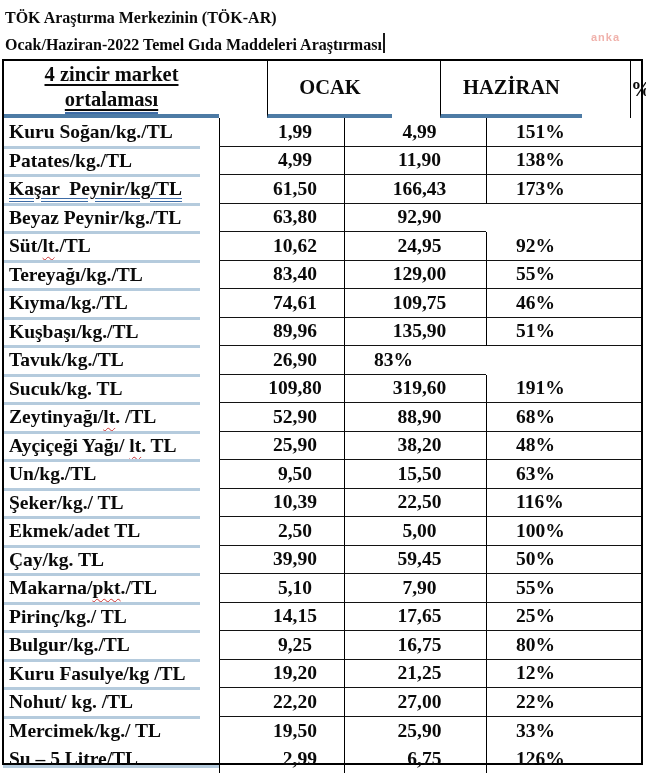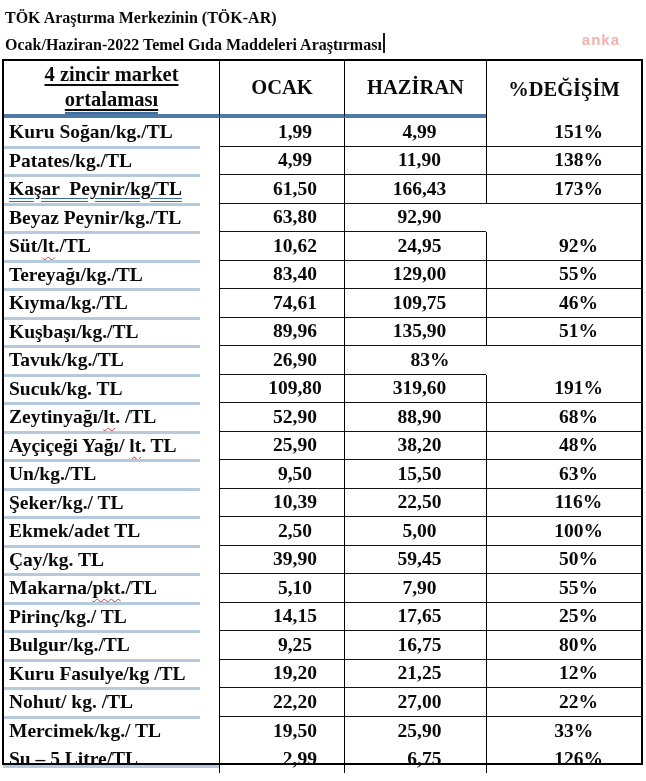--- a/index.html
+++ b/index.html
@@ -5,51 +5,51 @@
   html,body { margin:0; padding:0; background:#ffffff; }
   .page {
     position:relative; width:646px; height:781px; overflow:hidden;
     background:#ffffff; color:#0a0a0a;
     font-family:"Liberation Serif", serif; font-weight:bold;
   }
   .title-block { position:absolute; left:5px; top:4px; font-size:16px; line-height:27px; white-space:nowrap; }
   .cursor-bar { display:inline-block; width:2px; height:20px; background:#1a1a1a; vertical-align:-3px; margin-left:1px; }
   .watermark {
     position:absolute; top:31px; right:26px;
-    font-family:"Liberation Sans", sans-serif; font-size:15px; font-weight:bold;
+    font-family:"Liberation Sans", sans-serif; font-size:11px; font-weight:bold;
     letter-spacing:1px; color:#f0b2ac;
   }
 
   
   .tbl { position:absolute; left:2px; top:59px; width:637px; border:2px solid #000; background:#fff; }
   .tbl::after { 
     content:""; position:absolute; left:-1px; bottom:-5px; width:216px; height:3px; background:#b5cbdd;
   }
   .hdr, .r { display:grid; grid-template-columns:215px 125px 142px 1fr; }
-  .hdr { height:57px; }
+  .hdr { height:57px;gap:48px; }
   .hc { display:flex; align-items:center; justify-content:center; font-size:20.5px; line-height:25px; }
   .hc1 { flex-direction:column; }
   .hc2, .hc3, .hc4 { border-left:1.5px solid #000; }
   .hc1, .hc2, .hc3 { border-bottom:4px solid #4d7ba5; }
   .ul { text-decoration:underline; text-decoration-thickness:2px; text-underline-offset:3px; }
   .ul-blue { border-bottom:2px solid #3e6ca6; padding-bottom:0px; }
 
   .r { height:28.5px; position:relative; }
   .r.merged { height:46px; }
   .c { display:flex; align-items:center; min-width:0; font-size:19.5px; }
   .c1 { padding-left:5px; position:relative; }
   .c1 .lbl { white-space:pre; }
   .r:not(.merged):not(.lastline) .c1::after {
     content:""; position:absolute; left:0; right:19px; bottom:-2px; height:3px; background:#b5cbdd; z-index:2;
   }
   .c2, .c3, .c4 { border-left:1.5px solid #000; }
   .r:not(.merged) .c2, .r:not(.merged) .c3, .r:not(.merged) .c4 { border-bottom:1.5px solid #131313; }
   .c2 { justify-content:center; padding-left:26px; }
   .c3 { justify-content:center; padding-left:8px; }
-  .c4 { padding-left:29px;justify-content:center; }
+  .c4 { padding-left:29px; }
 
   .merged .c1 { flex-direction:column; align-items:flex-start; justify-content:center; line-height:28px; }
   .merged .c2, .merged .c3 { justify-content:center; }
   .stack { display:flex; flex-direction:column; align-items:flex-end; line-height:28px; }
   .stack.left { align-items:flex-start; }
 
   .wavy {
     text-decoration-line:underline; text-decoration-style:wavy;
     text-decoration-color:#cc3333; text-decoration-thickness:1px; text-underline-offset:4px;
   }

